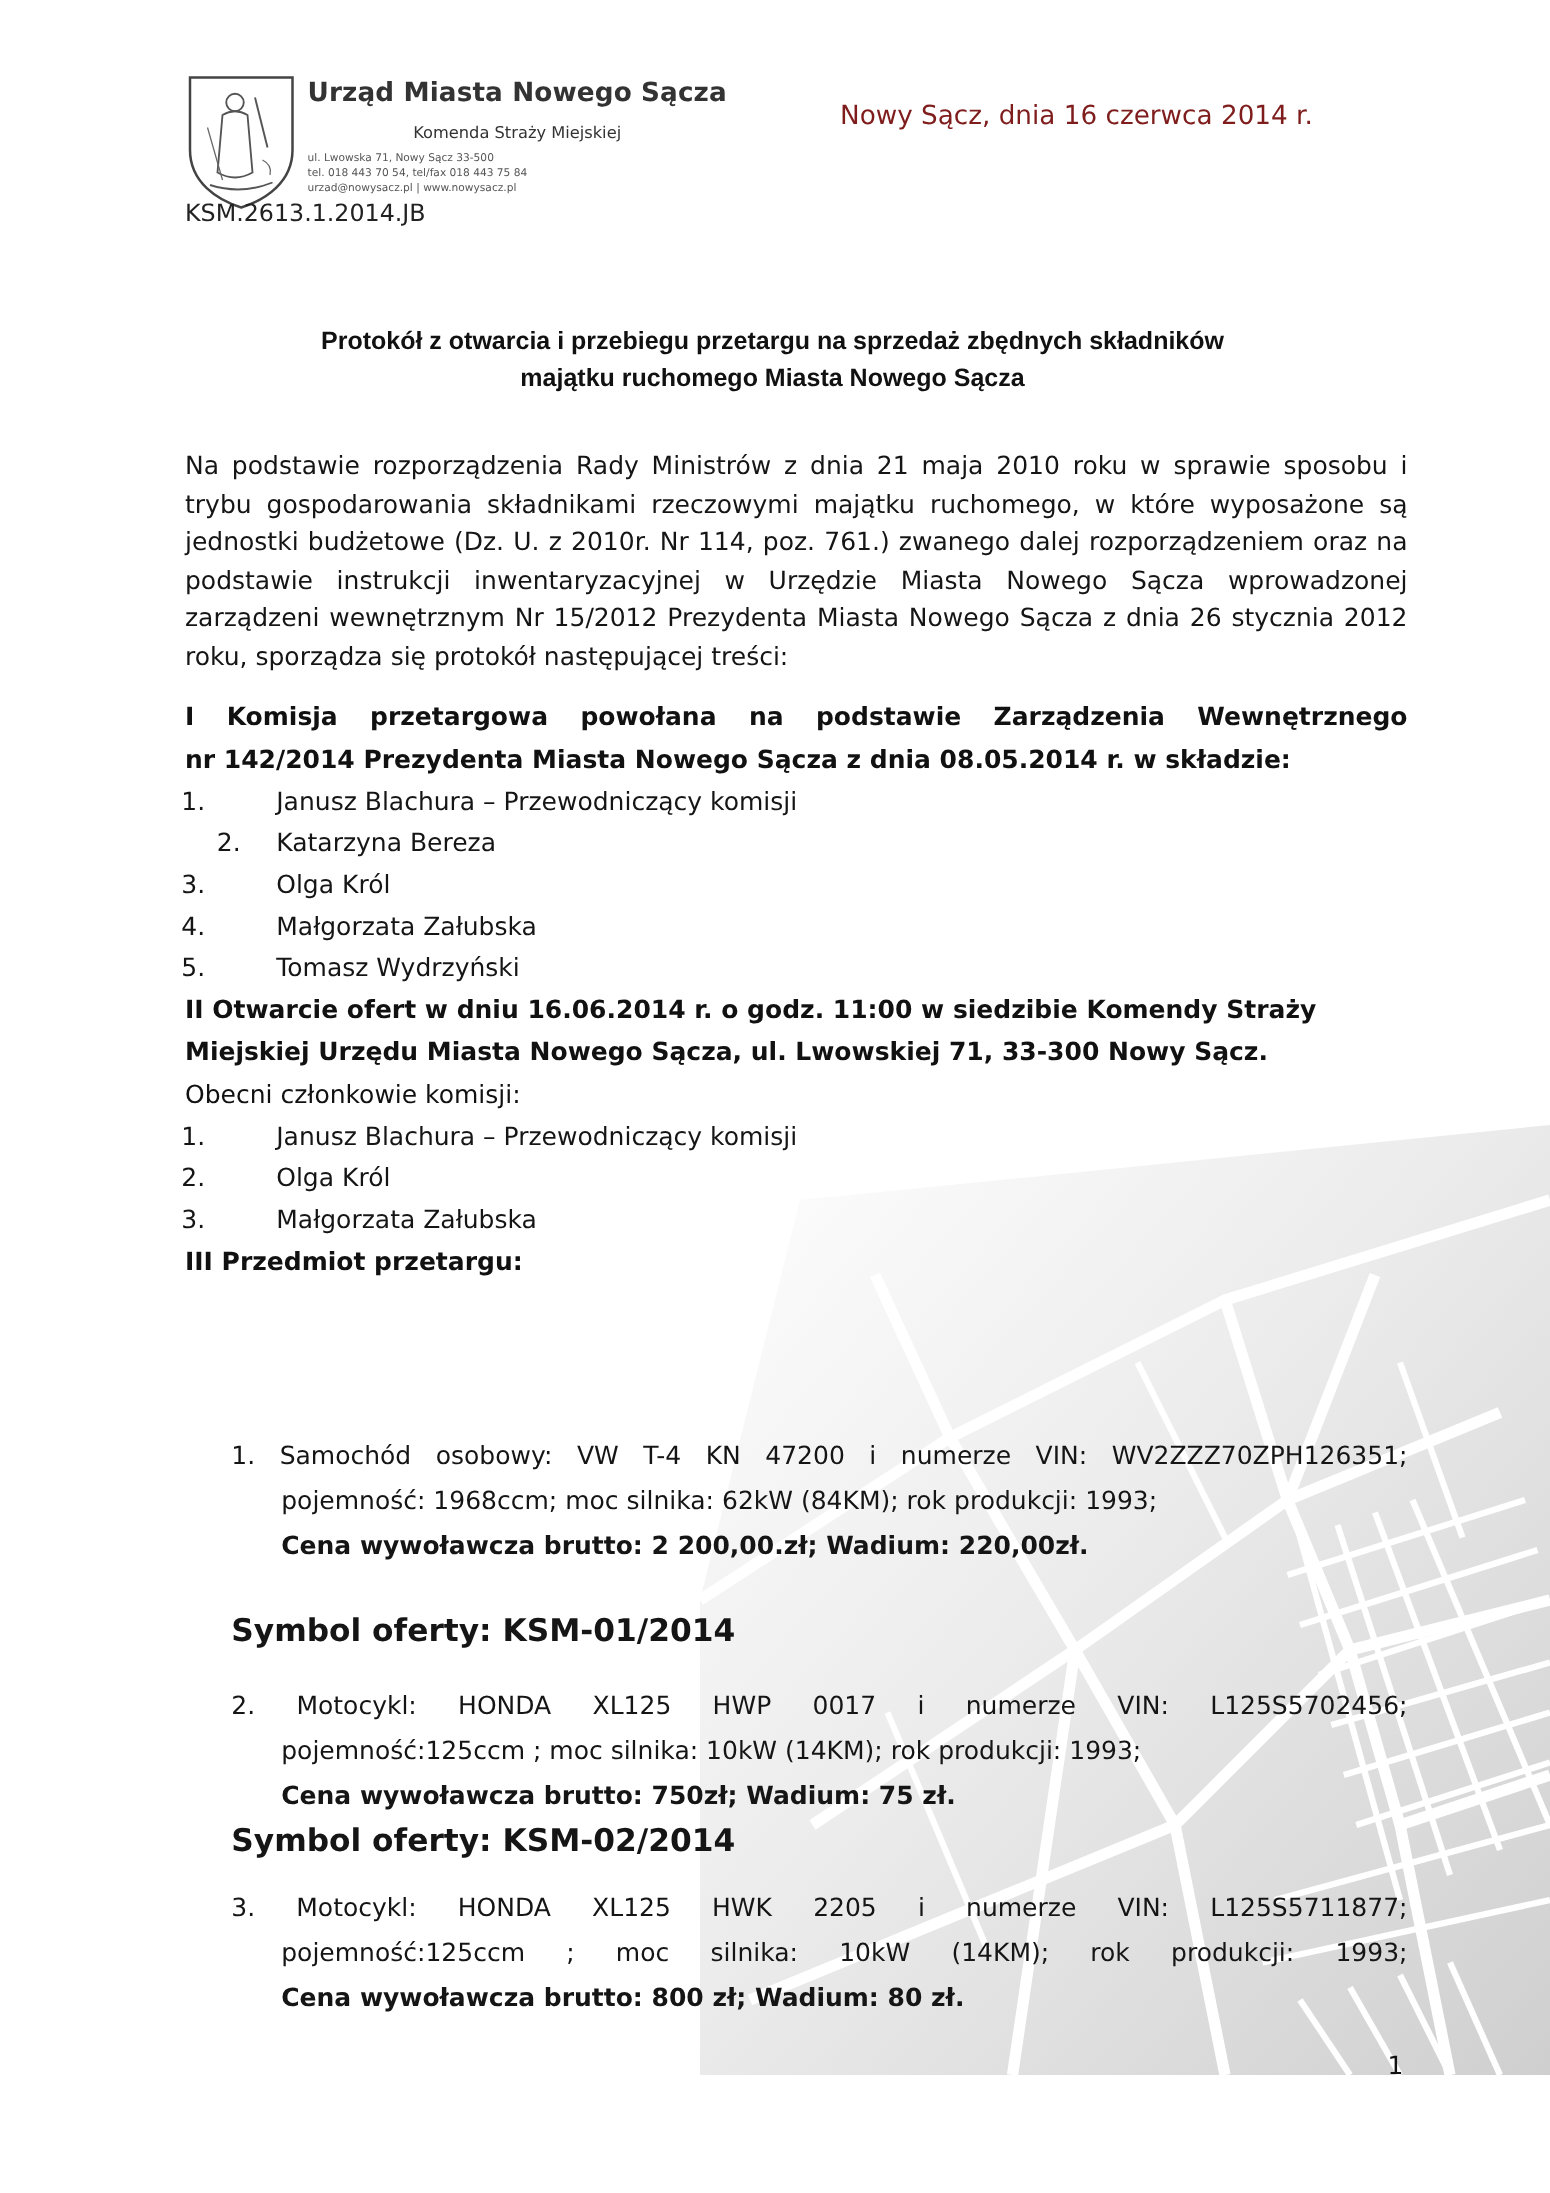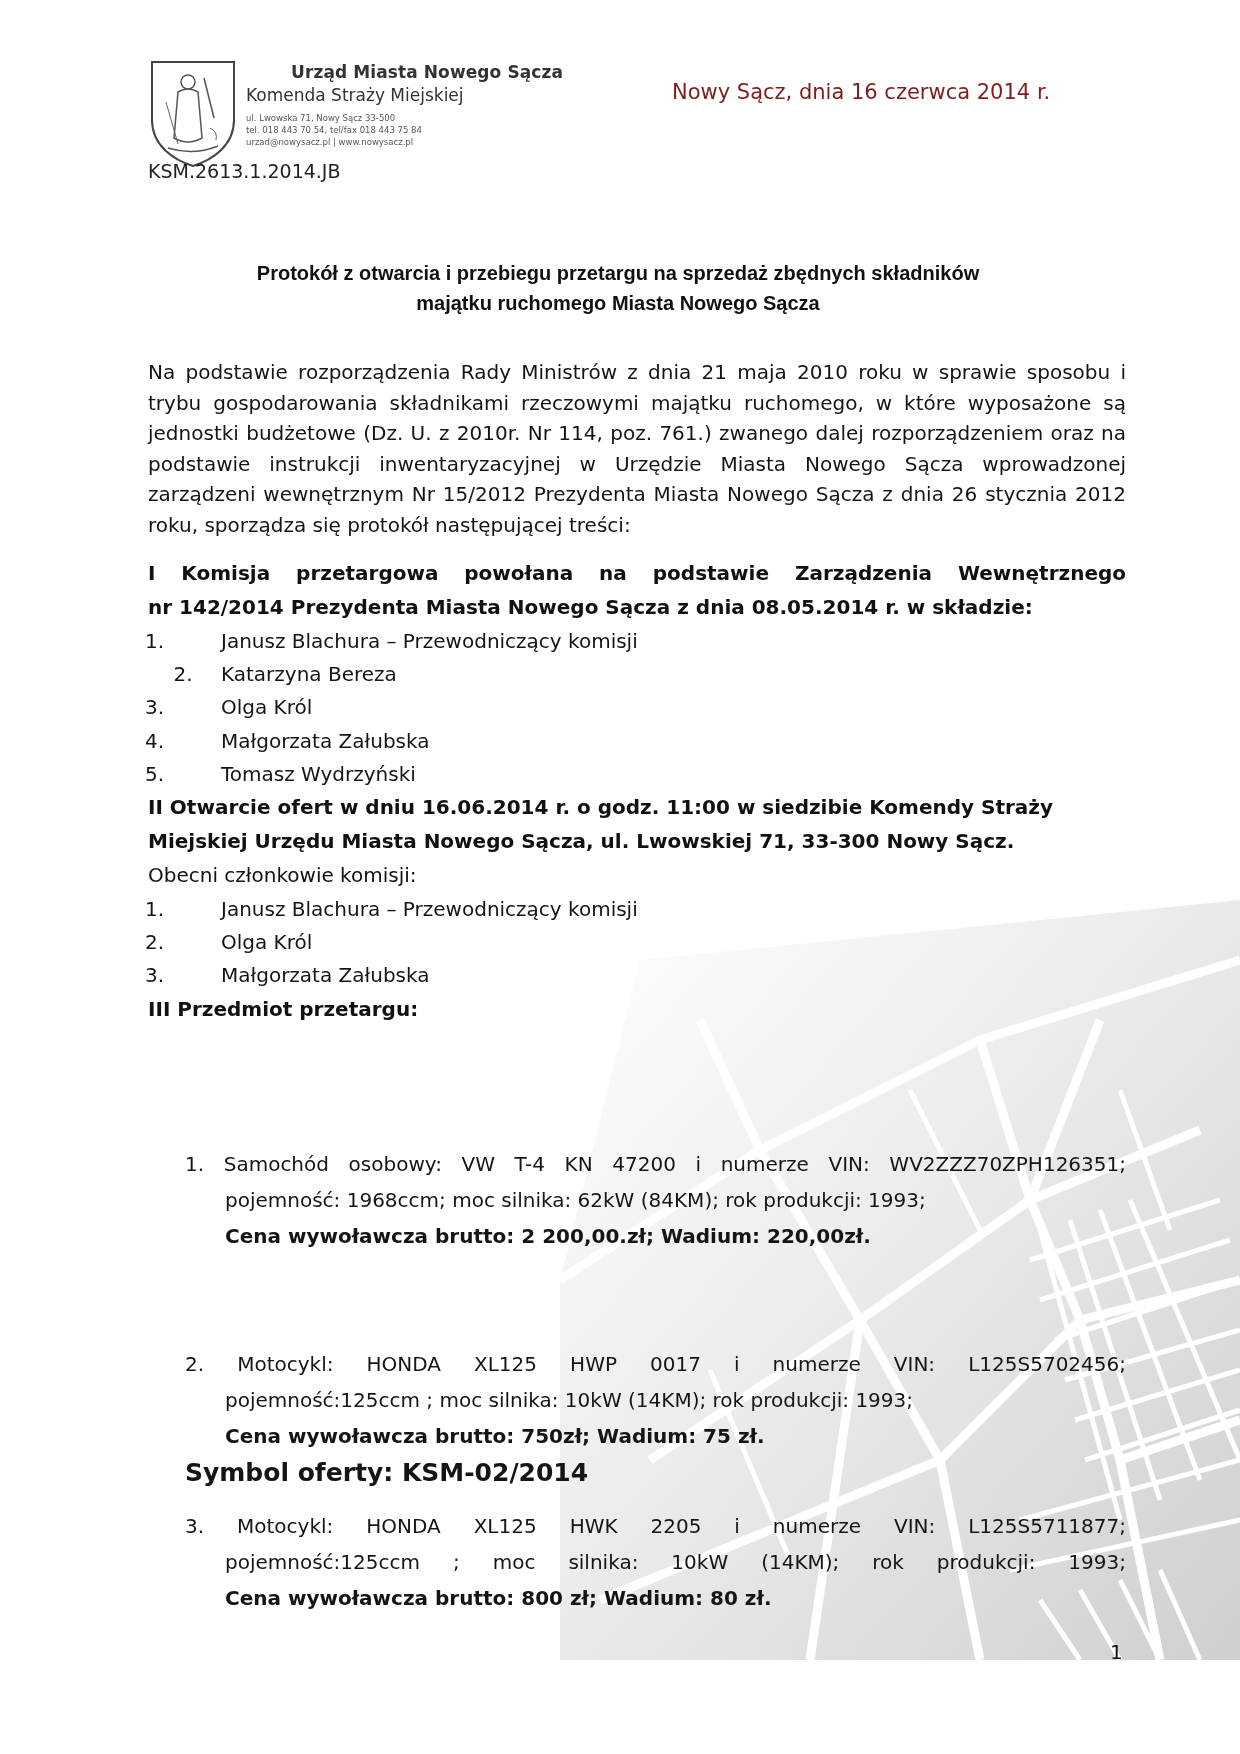--- a/index.html
+++ b/index.html
@@ -7,22 +7,22 @@
       width: 1240px; height: 1754px; position: relative; overflow: hidden;
       background: #ffffff; color: #111;
       font-family: "DejaVu Sans", sans-serif;
     }
     .watermark { position: absolute; left: 560px; top: 900px; width: 680px; height: 760px; z-index: 0; }
     .page { position: absolute; left: 0; top: 0; width: 1240px; height: 1754px; z-index: 1; }
 
     
     .crest { position: absolute; left: 148px; top: 58px; width: 90px; height: 110px; }
     .org { position: absolute; left: 246px; top: 62px; }
-    .org .name { font-size: 17px; font-weight: bold; color: #333; letter-spacing: 0.1px; margin-left: 45px; }
-    .org .unit { font-size: 17px; color: #333; margin-top: 3px; }
+    .org .name { font-size: 21px; font-weight: bold; color: #333; letter-spacing: 0.1px; }
+    .org .unit { font-size: 13px; color: #333; margin-top: 13px; text-align: center; }
     .org .contact { font-size: 8.5px; color: #555; line-height: 12px; margin-top: 7px; }
     .place-date { position: absolute; left: 672px; top: 80px; font-size: 21px; color: #7f1d1d; }
     .ref { position: absolute; left: 148px; top: 160px; font-size: 19px; color: #222; }
 
     .title {
       position: absolute; left: 148px; width: 940px; top: 258px; text-align: center;
       font-family: "Liberation Sans Narrow", "Liberation Sans", sans-serif;
       font-weight: bold; font-size: 20px; line-height: 30px; color: #111;
     }
     .intro {
@@ -142,20 +142,21 @@
   <div class="list-row" style="top:925px;"><span class="num">2.</span><span>Olga Król</span></div>
   <div class="list-row" style="top:958px;"><span class="num">3.</span><span>Małgorzata Załubska</span></div>
 
   <div class="sec b" style="top:992px; font-weight:bold;">III Przedmiot przetargu:</div>
 
   <div class="item" style="top:1146px;">
     <div class="row1">1. Samochód osobowy: VW T-4 KN 47200 i numerze VIN: WV2ZZZ70ZPH126351;</div>
     <div class="indent">pojemność: 1968ccm; moc silnika: 62kW (84KM); rok produkcji: 1993;</div>
     <div class="price">Cena wywoławcza brutto: 2 200,00.zł; Wadium: 220,00zł.</div>
   </div>
+  <div class="symbol" style="top:1290px;">Symbol oferty: KSM-01/2014</div>
 
   <div class="item" style="top:1346px;">
     <div class="row1">2. Motocykl: HONDA XL125 HWP 0017 i numerze VIN: L125S5702456;</div>
     <div class="indent">pojemność:125ccm ; moc silnika: 10kW (14KM); rok produkcji: 1993;</div>
     <div class="price">Cena wywoławcza brutto: 750zł; Wadium: 75 zł.</div>
   </div>
   <div class="symbol" style="top:1458px;">Symbol oferty: KSM-02/2014</div>
 
   <div class="item" style="top:1508px;">
     <div class="row1">3. Motocykl: HONDA XL125 HWK 2205 i numerze VIN: L125S5711877;</div>

